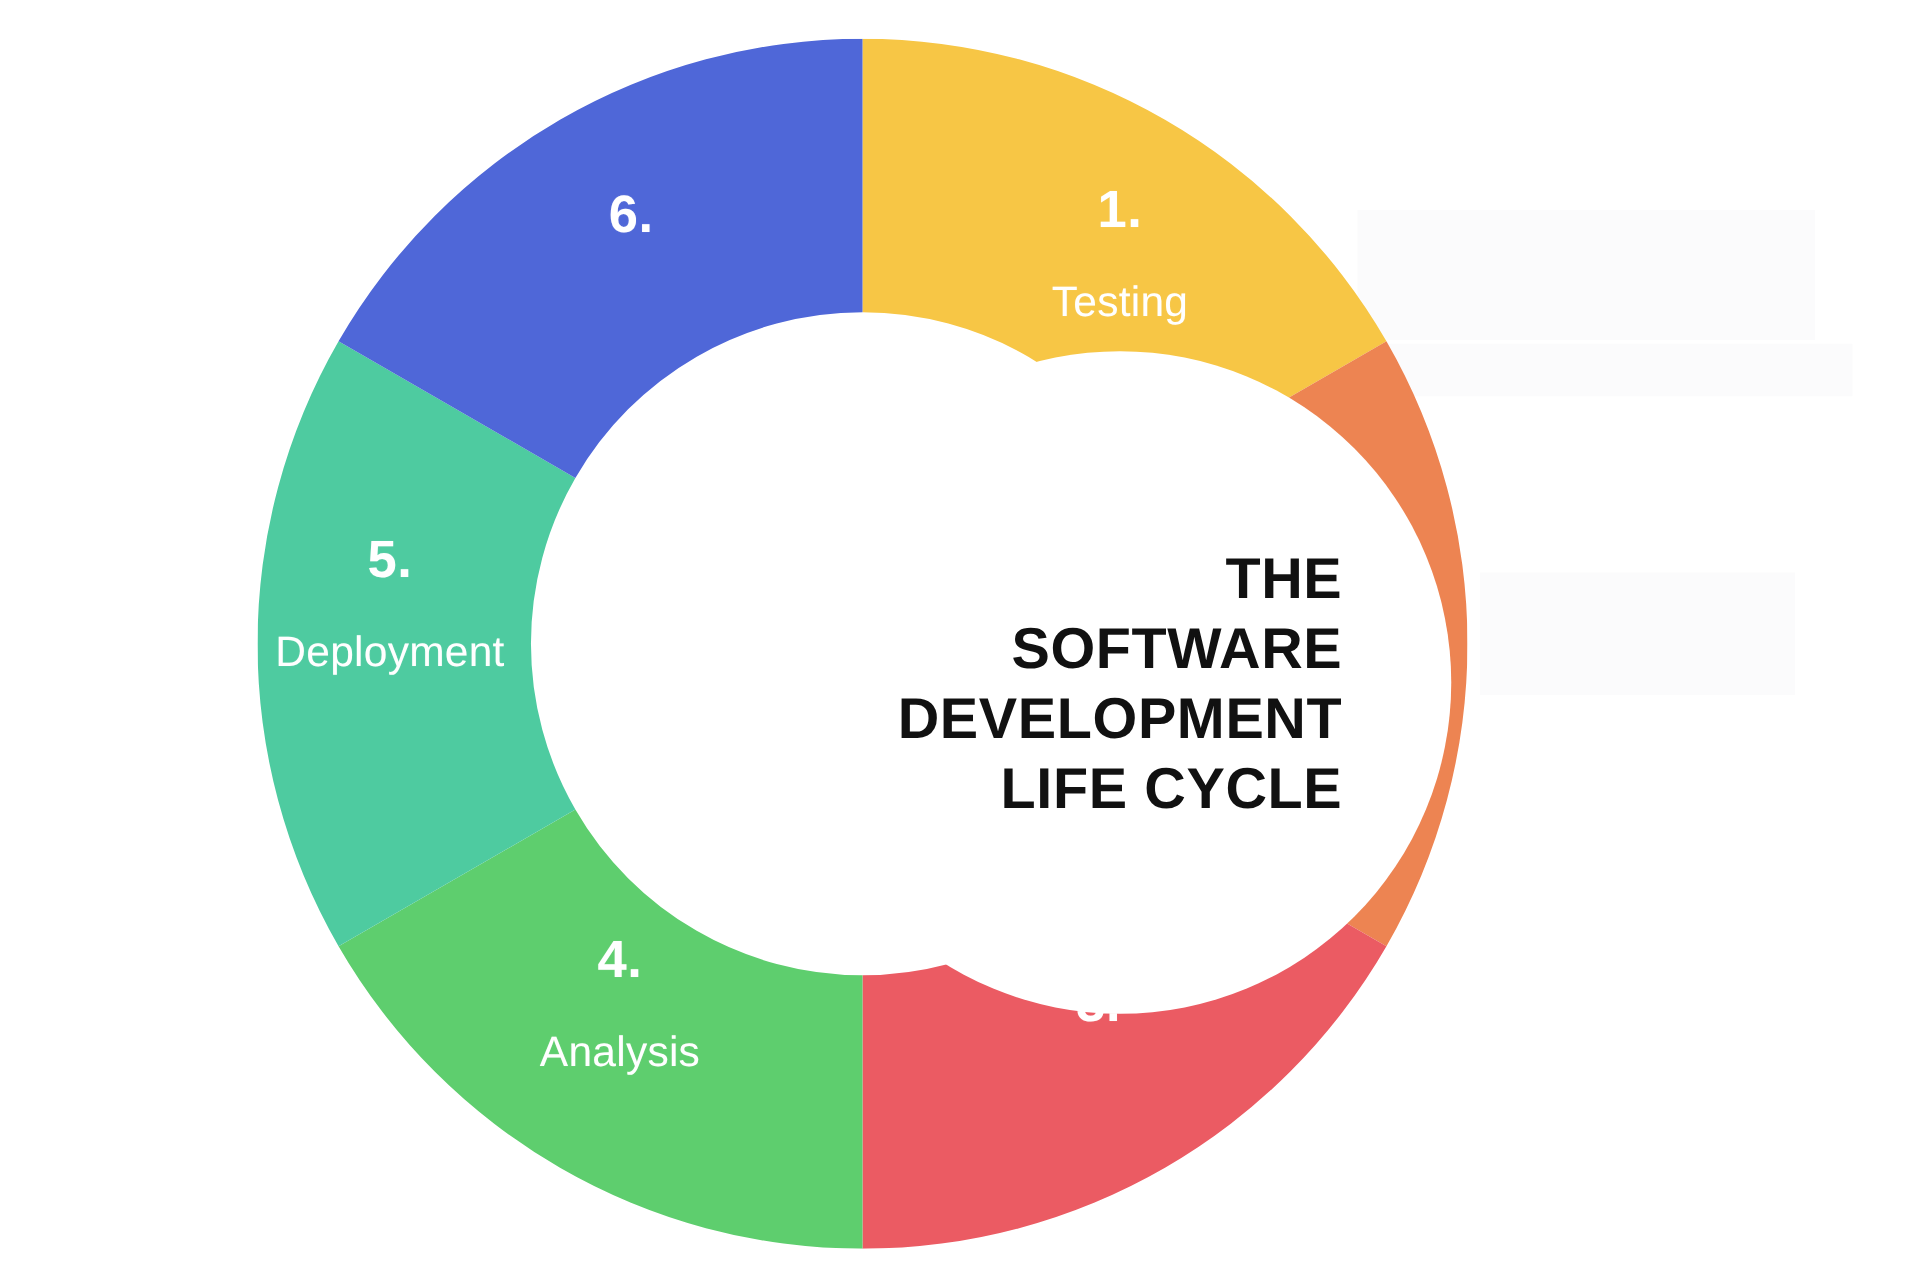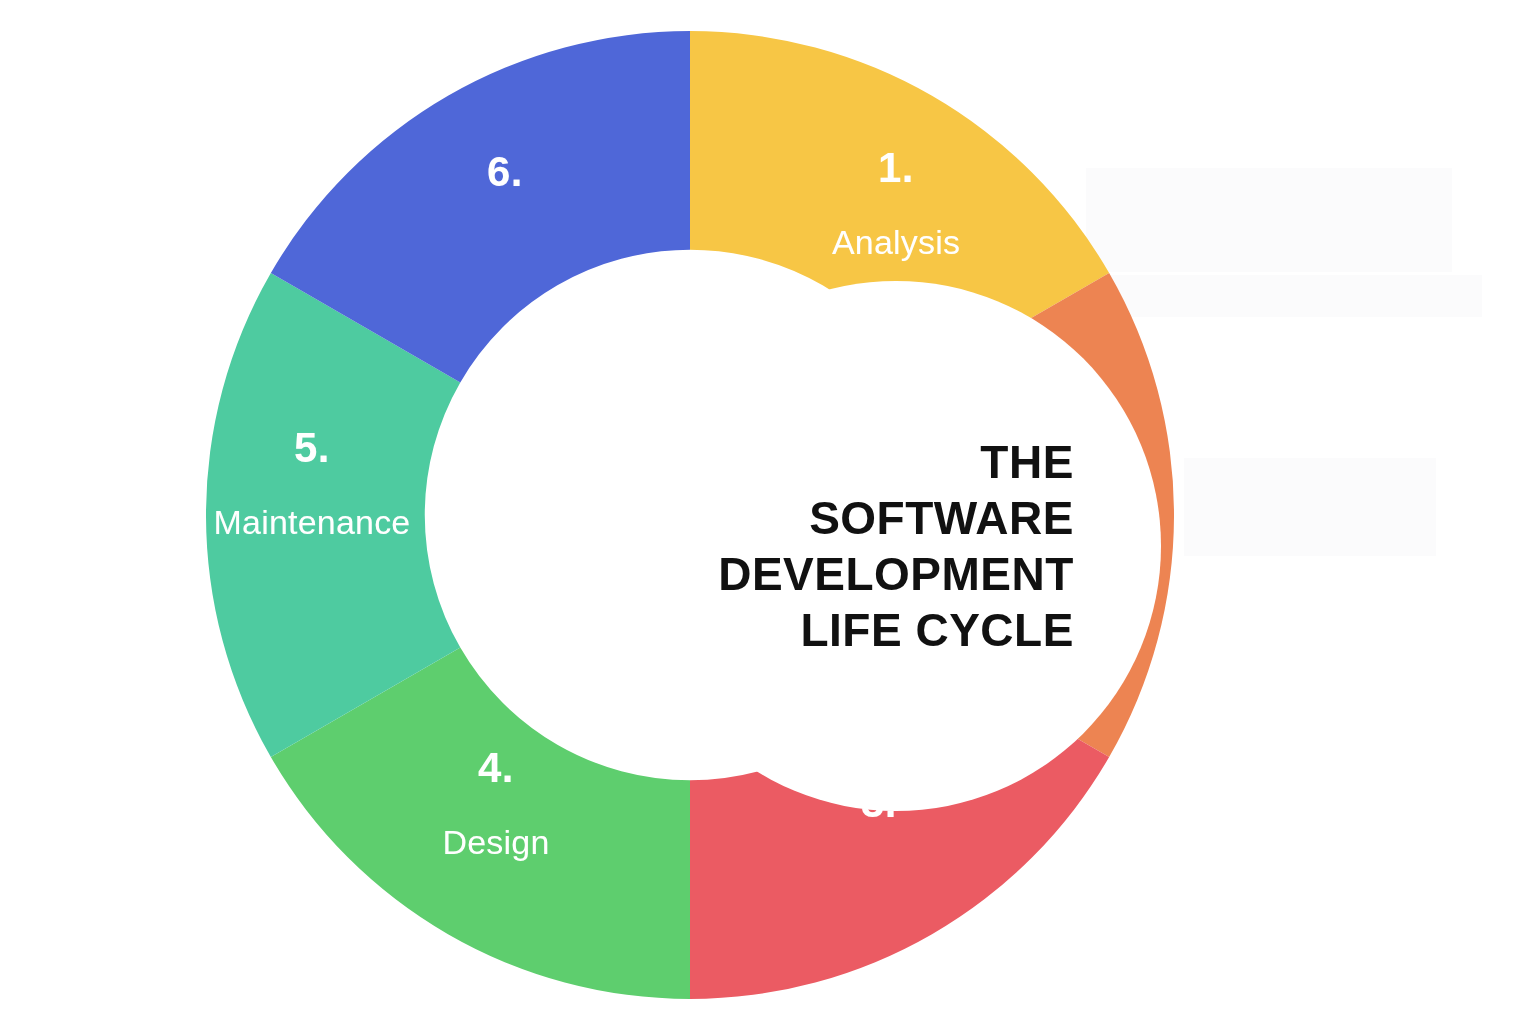--- a/index.html
+++ b/index.html
@@ -117,37 +117,37 @@
         <path class="seg-path" id="seg-path-2" d="M 903.16 242.00 A 484 484 0 0 1 903.16 726.00 L 713.70 616.62 A 265.232 265.232 0 0 0 713.70 351.38 Z" fill="#ed8452"></path>
         <path class="seg-path" id="seg-path-3" d="M 903.16 726.00 A 484 484 0 0 1 484.00 968.00 L 484.00 749.23 A 265.232 265.232 0 0 0 713.70 616.62 Z" fill="#eb5b63"></path>
         <path class="seg-path" id="seg-path-4" d="M 484.00 968.00 A 484 484 0 0 1 64.84 726.00 L 254.30 616.62 A 265.232 265.232 0 0 0 484.00 749.23 Z" fill="#5ece6e"></path>
         <path class="seg-path" id="seg-path-5" d="M 64.84 726.00 A 484 484 0 0 1 64.84 242.00 L 254.30 351.38 A 265.232 265.232 0 0 0 254.30 616.62 Z" fill="#4ecba0"></path>
         <path class="seg-path" id="seg-path-6" d="M 64.84 242.00 A 484 484 0 0 1 484.00 0.00 L 484.00 218.77 A 265.232 265.232 0 0 0 254.30 351.38 Z" fill="#4f67d8"></path>
       </g>
     </svg>
 
     <div class="seg-label" id="label-1" style="color: rgb(255, 255, 255);">
       <span class="seg-num">1.</span>
-      <span class="seg-text">Analysis</span>
+      <span class="seg-text">Testing</span>
     </div>
     <div class="seg-label" id="label-2" style="color: rgb(255, 255, 255);">
       <span class="seg-num">2.</span>
       <span class="seg-text">UI/UX
 Design</span>
     </div>
     <div class="seg-label" id="label-3" style="color: rgb(255, 255, 255);">
       <span class="seg-num">3.</span>
     </div>
     <div class="seg-label" id="label-4" style="color: rgb(255, 255, 255);">
       <span class="seg-num">4.</span>
-      <span class="seg-text">Design</span>
+      <span class="seg-text">Analysis</span>
     </div>
     <div class="seg-label" id="label-5" style="color: rgb(255, 255, 255);">
       <span class="seg-num">5.</span>
-      <span class="seg-text">Maintenance</span>
+      <span class="seg-text">Deployment</span>
     </div>
     <div class="seg-label" id="label-6" style="color: rgb(255, 255, 255);">
       <span class="seg-num">6.</span>
     </div>
 
     <div id="center-hub" style="background: rgb(255, 255, 255);">
       <div id="center-title" style="color: rgb(17, 17, 17);">THE
 SOFTWARE
 DEVELOPMENT
 LIFE CYCLE</div>

